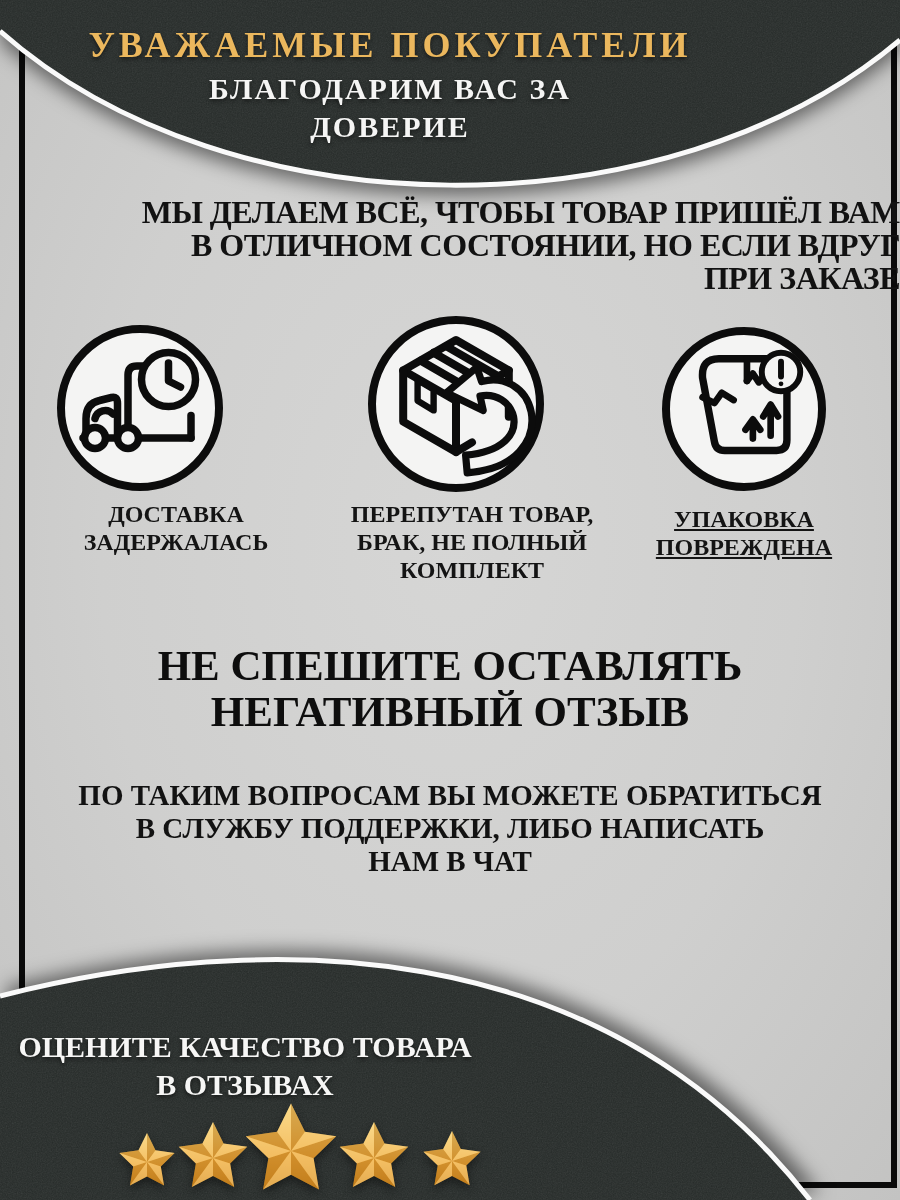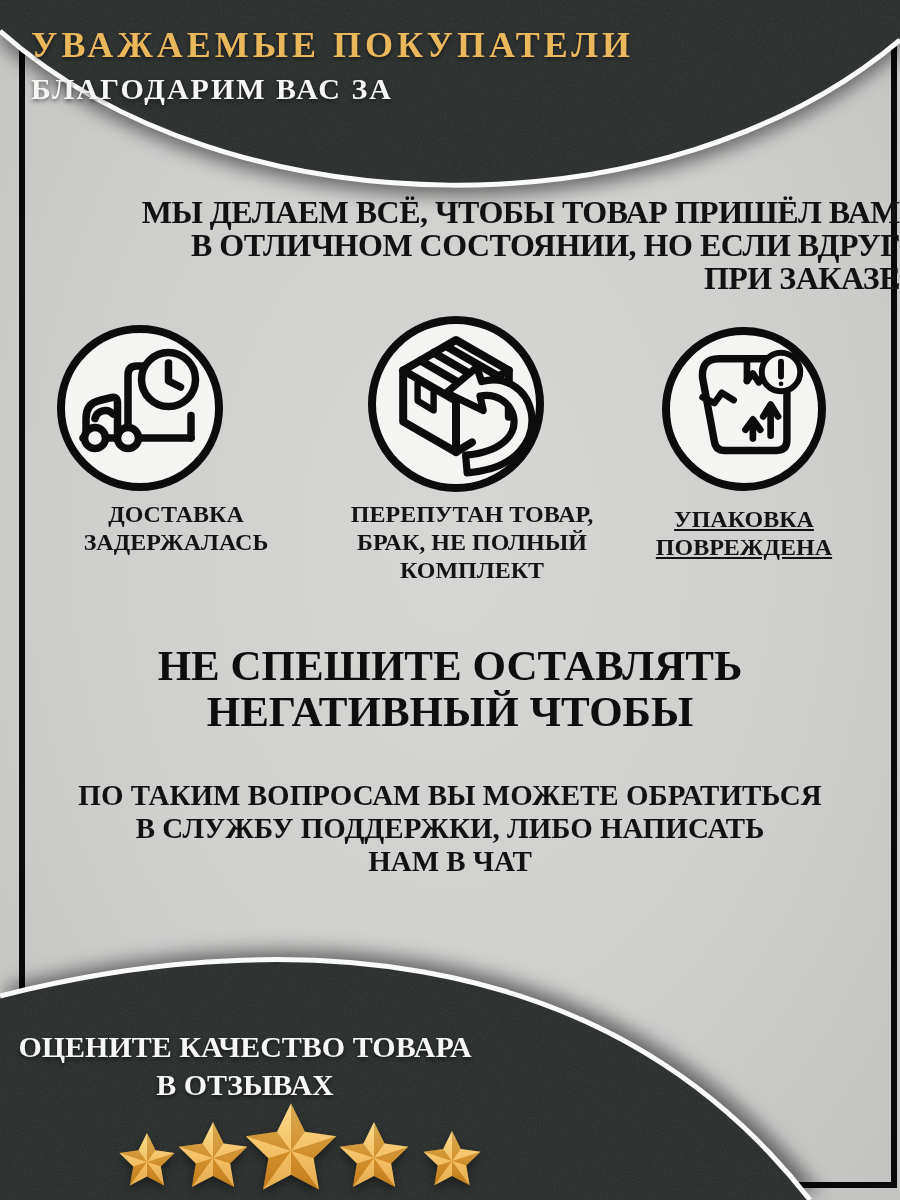--- a/index.html
+++ b/index.html
@@ -9,21 +9,21 @@
     font-family:"Liberation Serif","DejaVu Serif",serif;font-weight:700;
   }
   .abs{position:absolute;}
   
   .frame{
     left:19px;top:22px;width:878px;height:1166px;box-sizing:border-box;
     border:6px solid #0a0a0a;z-index:1;
   }
   .hdr-svg{left:0;top:0;z-index:3;filter:drop-shadow(0 8px 9px rgba(0,0,0,.5));}
   .ftr-svg{left:0;top:920px;z-index:4;filter:drop-shadow(7px -7px 9px rgba(0,0,0,.5));}
-  .hdr-text{z-index:5;width:780px;text-align:left;color:#f5f5f4;text-shadow:0 2px 4px rgba(0,0,0,.55);margin-left:31px;}
+  .hdr-text{z-index:5;width:780px;text-align:center;color:#f5f5f4;text-shadow:0 2px 4px rgba(0,0,0,.55);}
   .title{top:24px;font-size:36px;letter-spacing:4px;color:#ebb75d;}
   .sub1{top:72px;font-size:30px;letter-spacing:2px;}
   .sub2{top:110px;font-size:30px;letter-spacing:2px;}
   .intro{
     z-index:2;top:196px;left:0;width:900px;text-align:right;
     font-size:32px;line-height:33px;color:#121212;letter-spacing:-0.5px;
   }
   .circ{
     z-index:2;box-sizing:border-box;border:8px solid #0c0c0c;border-radius:50%;
     background:#f4f4f3;
@@ -72,20 +72,21 @@
     </defs>
     <path d="M0,0 H900 V40 C670,235 230,235 0,31 Z" fill="#262b29"></path>
     <g clip-path="url(#hclip)">
       <rect x="0" y="0" width="900" height="260" filter="url(#grain)" opacity="0.13"></rect>
     </g>
     <path d="M0,31 C230,235 670,235 900,40" fill="none" stroke="#fafafa" stroke-width="5"></path>
   </svg>
 
   <div class="abs hdr-text title">УВАЖАЕМЫЕ ПОКУПАТЕЛИ</div>
   <div class="abs hdr-text sub1">БЛАГОДАРИМ ВАС ЗА</div>
+  <div class="abs hdr-text sub2">ДОВЕРИЕ</div>
 
   <div class="abs intro">
     <div>МЫ ДЕЛАЕМ ВСЁ, ЧТОБЫ ТОВАР ПРИШЁЛ ВАМ</div>
     <div>В ОТЛИЧНОМ СОСТОЯНИИ, НО ЕСЛИ ВДРУГ</div>
     <div>ПРИ ЗАКАЗЕ</div>
   </div>
 
   <div class="abs circ c1">
     <svg class="icon-svg" viewBox="0 0 100 100" fill="none" stroke="#0c0c0c" stroke-width="5" stroke-linecap="round" stroke-linejoin="round">
       <path d="M42,68 V28 Q42,22 48,22 H62"></path>
@@ -135,21 +136,21 @@
     <div>БРАК, НЕ ПОЛНЫЙ</div>
     <div>КОМПЛЕКТ</div>
   </div>
   <div class="abs ilabel l3">
     <div>УПАКОВКА</div>
     <div>ПОВРЕЖДЕНА</div>
   </div>
 
   <div class="abs warning">
     <div>НЕ СПЕШИТЕ ОСТАВЛЯТЬ</div>
-    <div>НЕГАТИВНЫЙ ЧТОБЫ</div>
+    <div>НЕГАТИВНЫЙ ОТЗЫВ</div>
   </div>
 
   <div class="abs support">
     <div>ПО ТАКИМ ВОПРОСАМ ВЫ МОЖЕТЕ ОБРАТИТЬСЯ</div>
     <div>В СЛУЖБУ ПОДДЕРЖКИ, ЛИБО НАПИСАТЬ</div>
     <div>НАМ В ЧАТ</div>
   </div>
 
   <svg class="abs ftr-svg" width="900" height="280" viewBox="0 0 900 280">
     <defs>

